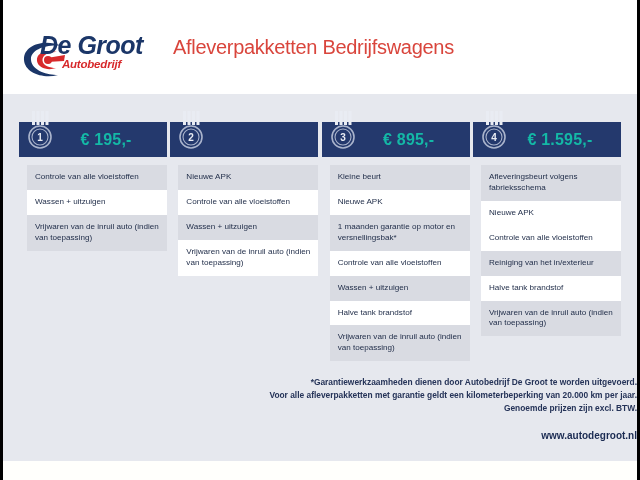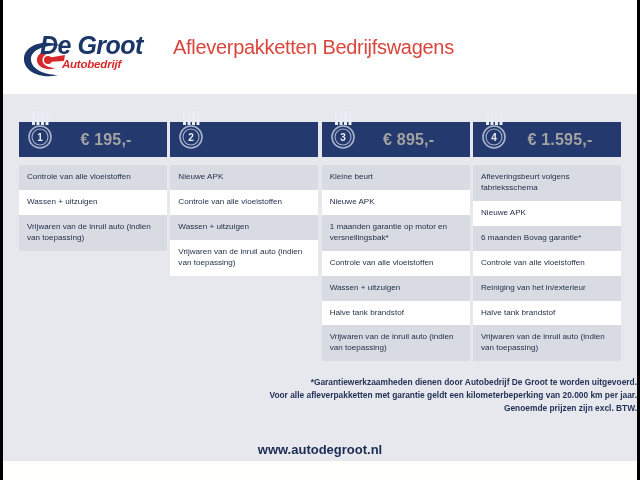--- a/index.html
+++ b/index.html
@@ -109,40 +109,41 @@
   .col-header {
     position: relative;
     background: #24396d;
     height: 35px;
     display: flex;
     align-items: center;
     justify-content: center;
     margin-bottom: 8px;
   }
   .price {
-    color: #a3a3a3;
+    color: #14b8a6;
     font-size: 16px;
     font-weight: bold;
     letter-spacing: 0.2px;
     padding-left: 26px;
   }
   .medal {
     position: absolute;
     left: 8px;
     top: -11px;
     width: 26px;
     height: 42px;
   }
 
   .item {
     font-size: 8.1px;
     color: #1d2a46;
     padding: 7px 7px 7px 8px;
     line-height: 1.35;
     background: #ffffff;
+    margin-left: 8px;
   }
   .item.shaded {
     background: #d9dbe2;
   }
 
   
   .footer {
     position: absolute;
     left: 0;
     right: 0;
@@ -152,23 +153,23 @@
   .footer-line {
     font-size: 8.4px;
     color: #253358;
     font-weight: bold;
     line-height: 1.55;
   }
   .site {
     position: absolute;
     left: 0;
     right: 0;
-    bottom: 4px;
-    text-align: center;
-    font-size: 13px;
+    bottom: 20px;
+    text-align: right;
+    font-size: 10px;
     font-weight: bold;
     color: #1b2b52;
   }
   .white-strip {
     position: absolute;
     left: 0;
     right: 0;
     bottom: 0;
     height: 19px;
     background: #fffffc;
@@ -267,21 +268,20 @@
             <rect x="14" y="0" width="3" height="14" fill="#e9ecf3"></rect>
             <rect x="18.5" y="0" width="3" height="14" fill="#e9ecf3"></rect>
             <circle cx="13" cy="26" r="11" fill="none" stroke="#aab4cc" stroke-width="1.6"></circle>
             <circle cx="13" cy="26" r="8" fill="none" stroke="#aab4cc" stroke-width="1.1"></circle>
             <text x="13" y="30" font-size="10" font-weight="bold" fill="#e9ecf3" text-anchor="middle" font-family="Liberation Sans, sans-serif">4</text>
           </svg>
           <span class="price">€ 1.595,-</span>
         </div>
         <div class="item shaded">Afleveringsbeurt volgens fabrieksschema</div>
         <div class="item">Nieuwe APK</div>
-        <div class="item shaded">6 maanden Bovag garantie*</div>
         <div class="item">Controle van alle vloeistoffen</div>
         <div class="item shaded">Reiniging van het in/exterieur</div>
         <div class="item">Halve tank brandstof</div>
         <div class="item shaded">Vrijwaren van de inruil auto (indien van toepassing)</div>
       </div>
 
     </div>
 
     <div class="footer">
       <div class="footer-line">*Garantiewerkzaamheden dienen door Autobedrijf De Groot te worden uitgevoerd.</div>

